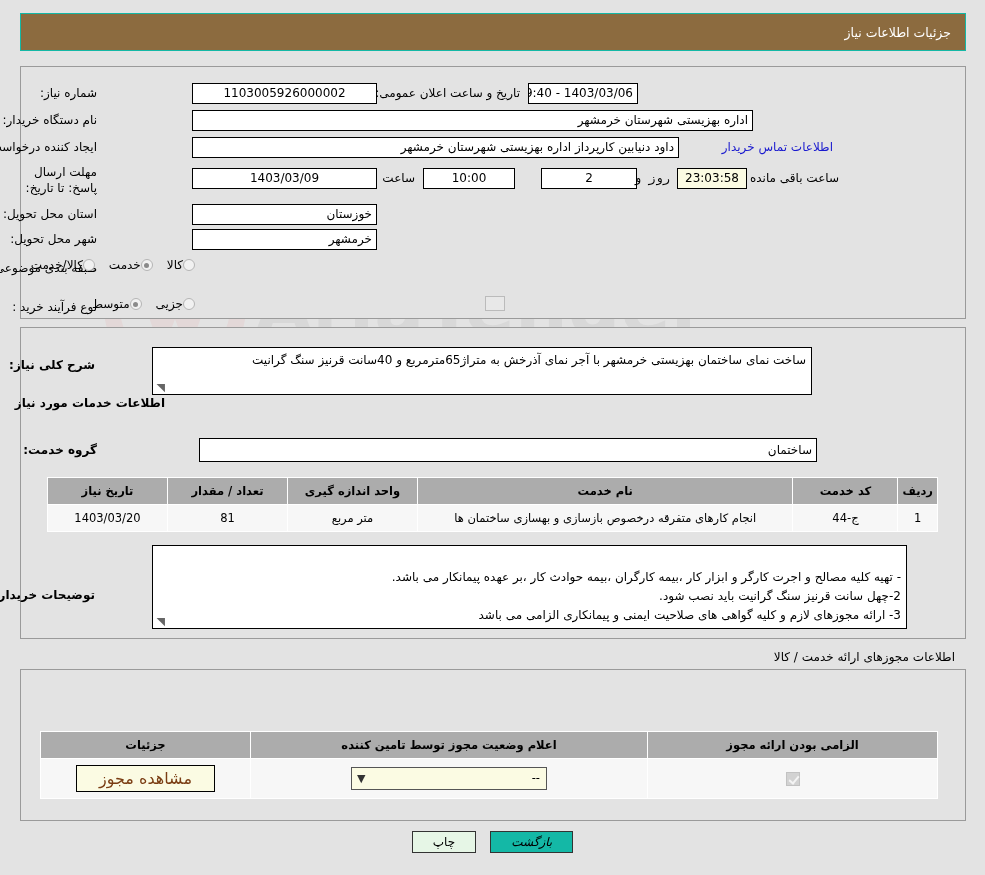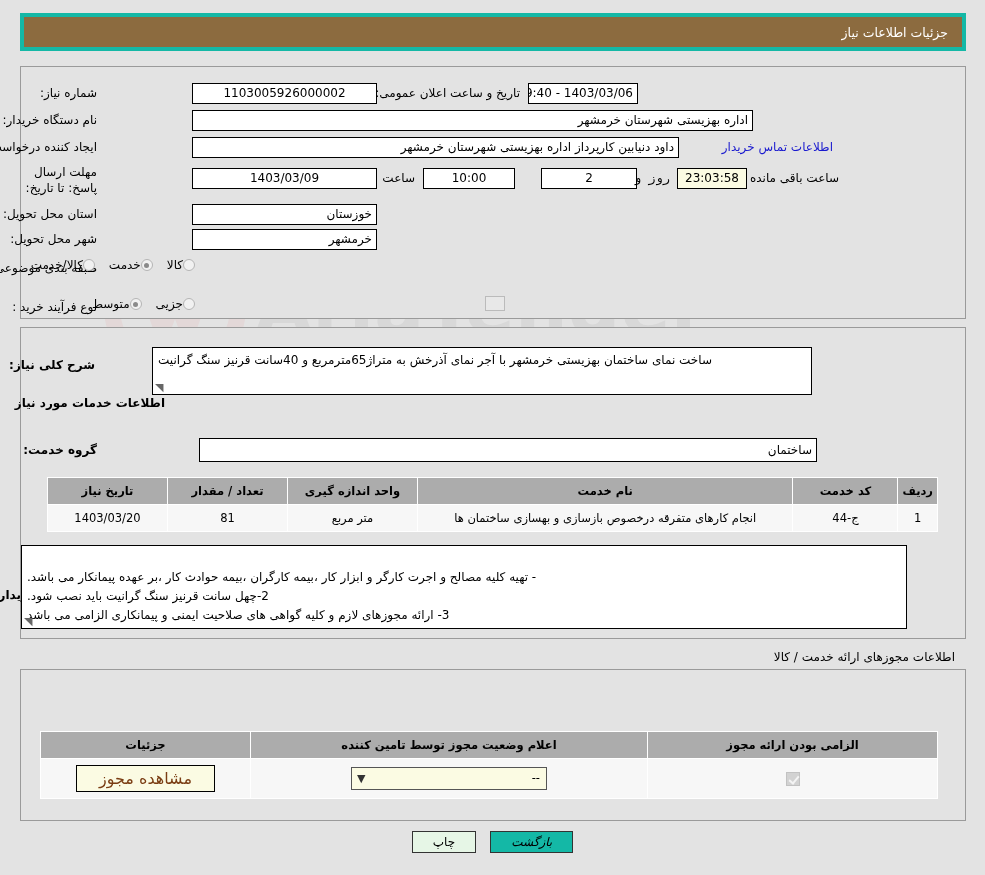--- a/index.html
+++ b/index.html
@@ -27,21 +27,21 @@
     z-index: 0;
     opacity: .55;
   }
 
   
   .titlebar {
     position: absolute;
     left: 20px; top: 13px;
     width: 946px; height: 38px;
     background: #8c6b3f;
-    border: 4px solid #14b8a6;
+    border: 1px solid #14b8a6;
     color: #ffffff;
     font-size: 12.5px;
     display: flex;
     align-items: center;
     justify-content: flex-start;
     padding: 0 14px;
     z-index: 2;
   }
 
   
@@ -115,21 +115,21 @@
 
   
   .ta {
     position: absolute;
     background: #ffffff;
     border: 1px solid #000;
     font-size: 12px;
     color: #000;
     padding: 3px 5px 0 5px;
     line-height: 19px;
-    text-align: left;
+    text-align: right;
     overflow: hidden;
     z-index: 3;
   }
   .ta .grip {
     position: absolute;
     left: 2px; bottom: 1px;
     width: 10px; height: 10px;
     color: #666;
     font-size: 11px;
     line-height: 10px;
@@ -348,21 +348,21 @@
         <td>ج-44</td>
         <td>انجام کارهای متفرقه درخصوص بازسازی و بهسازی ساختمان ها</td>
         <td>متر مربع</td>
         <td>81</td>
         <td>1403/03/20</td>
       </tr>
     </tbody>
   </table>
 
   <div class="lbl b" style="right:890px; top:588px;">توضیحات خریدار:</div>
-  <div class="ta" style="right:78px; top:545px; width:886px; height:84px; white-space:pre-line;">
+  <div class="ta" style="right:78px; top:545px; width:755px; height:84px; white-space:pre-line;">
     <span>- تهیه کلیه مصالح و اجرت کارگر و ابزار کار ،بیمه کارگران ،بیمه حوادث کار ،بر عهده پیمانکار می باشد.
 2-چهل سانت قرنیز سنگ گرانیت باید نصب شود.
 3- ارائه مجوزهای لازم و کلیه گواهی های صلاحیت ایمنی و پیمانکاری الزامی می باشد</span>
     <span class="grip">◥</span>
   </div>
 
   <div class="caption normal" style="right:30px; top:650px;">اطلاعات مجوزهای ارائه خدمت / کالا</div>
 
   <div class="panel" id="panel-lic"></div>
 

